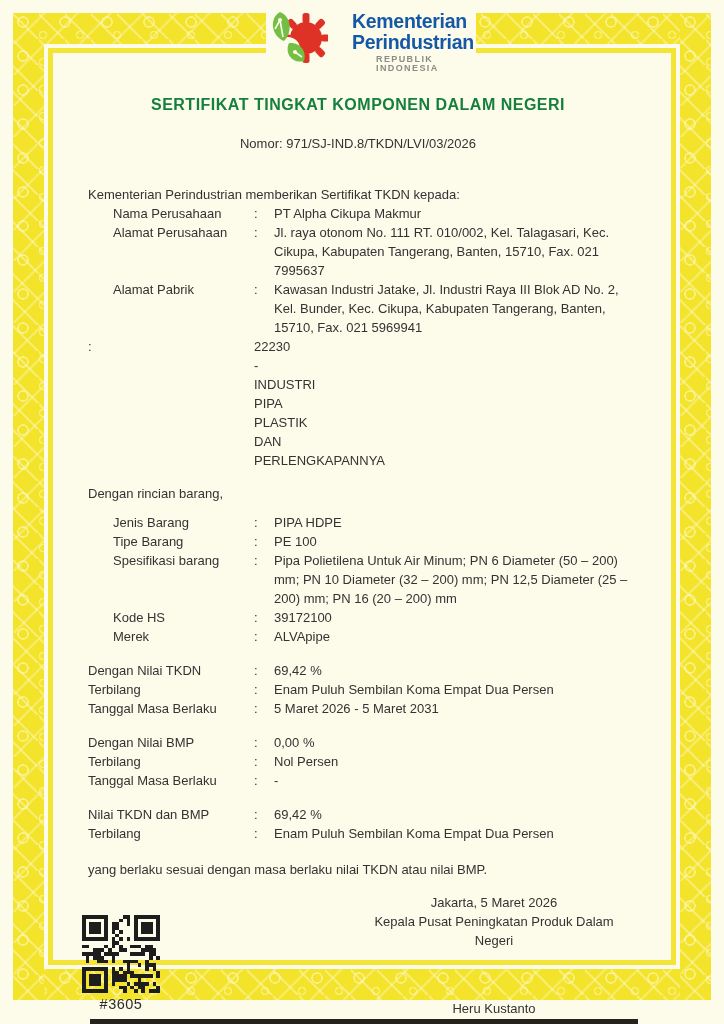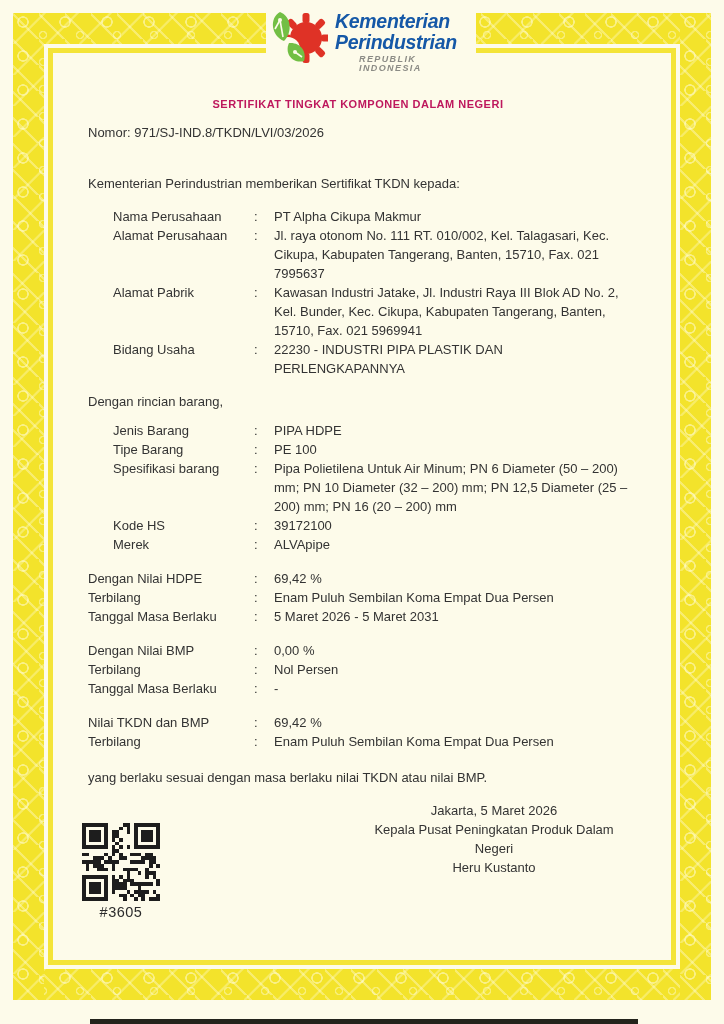--- a/index.html
+++ b/index.html
@@ -26,53 +26,53 @@
   .band-right{top:13px;bottom:24px;right:13px;width:31px;}
   .pinstripe{
     position:absolute;z-index:1;
     top:48px;left:48px;right:48px;bottom:59px;
     border:5px solid #f4e438;
   }
   
   .logo-box{
     position:absolute;z-index:3;top:0;left:266px;width:210px;height:84px;
     background:#fdfbea;
-    display:flex;align-items:center;justify-content:flex-start;gap:7px;font-style:italic;
+    display:flex;align-items:center;justify-content:flex-start;gap:24px;
   }
   .logo-text{line-height:1;}
   .logo-text .l1,.logo-text .l2{
     font-weight:bold;color:#1558a7;font-size:19.5px;letter-spacing:-0.3px;line-height:21px;
   }
   .logo-text .l3{
     font-weight:bold;color:#8b8b85;font-size:9px;letter-spacing:1.4px;margin-top:2px;padding-left:24px;
   }
   
   .content{
     position:absolute;z-index:2;left:88px;top:95px;width:540px;
     font-size:13px;line-height:19px;
   }
   .doc-title{
-    text-align:center;font-weight:bold;font-size:11px;letter-spacing:.5px;color:#be185d;
-  }
-  .doc-number{margin-top:9px;font-size:13px;}
+    text-align:center;font-weight:bold;font-size:16px;letter-spacing:.5px;color:#15803d;
+  }
+  .doc-number{text-align:center;margin-top:20px;font-size:13px;}
   .intro{margin-top:32px;}
-  .fields{margin-top:14px;}
+  .fields{}
   .row{display:grid;grid-template-columns:160px 14px 1fr;column-gap:6px;}
   .row .lbl.ind{padding-left:25px;}
   .row .sep{text-align:left;}
   .goods-intro{margin-top:14px;}
   .fields.goods{margin-top:10px;}
   .fields.block{margin-top:15px;}
   .closing{margin-top:17px;}
   
   .footer{position:relative;margin-top:14px;height:180px;}
   .sig-block{
     position:absolute;left:276px;top:0;width:260px;text-align:center;
   }
-  .sig-name{}
+  .sig-name{margin-top:49px;}
   .qr-block{
     position:absolute;left:-6px;top:22px;width:78px;text-align:center;
   }
   .qr-block svg{width:78px;height:78px;display:block;shape-rendering:crispEdges;}
   .qr-label{font-size:14.5px;margin-top:2px;letter-spacing:.5px;color:#2c2c2c;}
   
   .dark-bar{
     position:absolute;z-index:4;left:90px;top:1019px;width:548px;height:5px;
     background:#23231b;
   }
@@ -136,21 +136,20 @@
       <span class="lbl ind">Alamat Perusahaan</span>
       <span class="sep">:</span>
       <span class="val">Jl. raya otonom No. 111 RT. 010/002, Kel. Talagasari, Kec. Cikupa, Kabupaten Tangerang, Banten, 15710, Fax. 021 7995637</span>
     </div>
     <div class="row">
       <span class="lbl ind">Alamat Pabrik</span>
       <span class="sep">:</span>
       <span class="val">Kawasan Industri Jatake, Jl. Industri Raya III Blok AD No. 2, Kel. Bunder, Kec. Cikupa, Kabupaten Tangerang, Banten, 15710, Fax. 021 5969941</span>
     </div>
     <div class="row">
-      <span class="lbl ind">Bidang Usaha</span>
       <span class="sep">:</span>
       <span class="val">22230 - INDUSTRI PIPA PLASTIK DAN PERLENGKAPANNYA</span>
     </div>
   </div>
 
   <div class="goods-intro">Dengan rincian barang,</div>
 
   <div class="fields goods">
     <div class="row">
       <span class="lbl ind">Jenis Barang</span>
@@ -174,21 +173,21 @@
     </div>
     <div class="row">
       <span class="lbl ind">Merek</span>
       <span class="sep">:</span>
       <span class="val">ALVApipe</span>
     </div>
   </div>
 
   <div class="fields block">
     <div class="row">
-      <span class="lbl">Dengan Nilai HDPE</span>
+      <span class="lbl">Dengan Nilai TKDN</span>
       <span class="sep">:</span>
       <span class="val">69,42 %</span>
     </div>
     <div class="row">
       <span class="lbl">Terbilang</span>
       <span class="sep">:</span>
       <span class="val">Enam Puluh Sembilan Koma Empat Dua Persen</span>
     </div>
     <div class="row">
       <span class="lbl">Tanggal Masa Berlaku</span>

